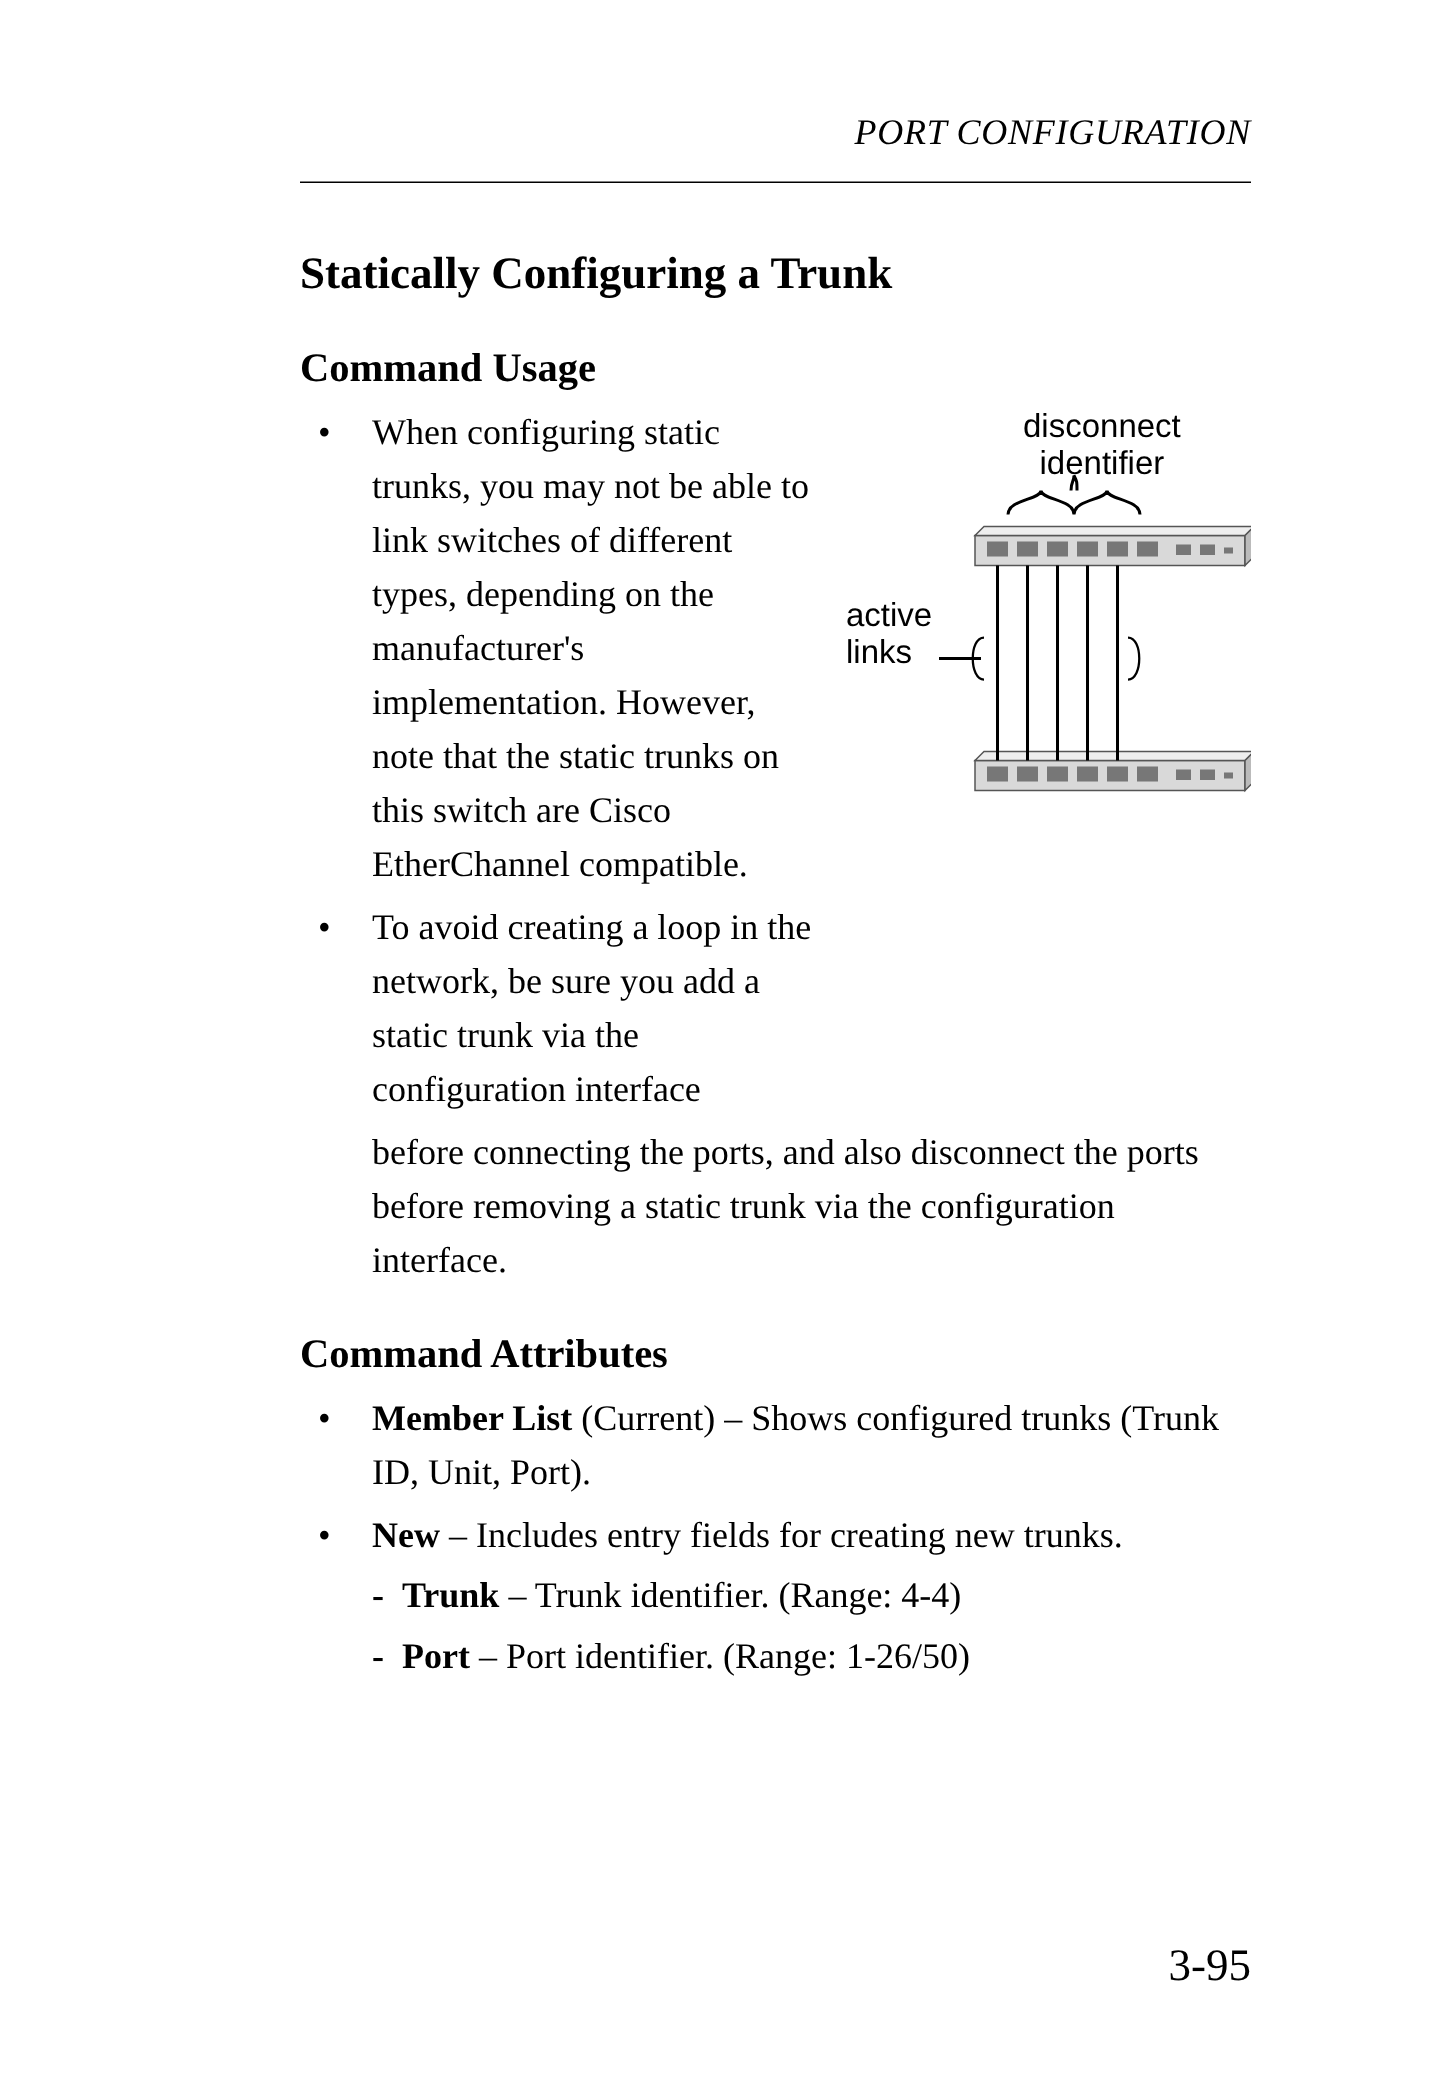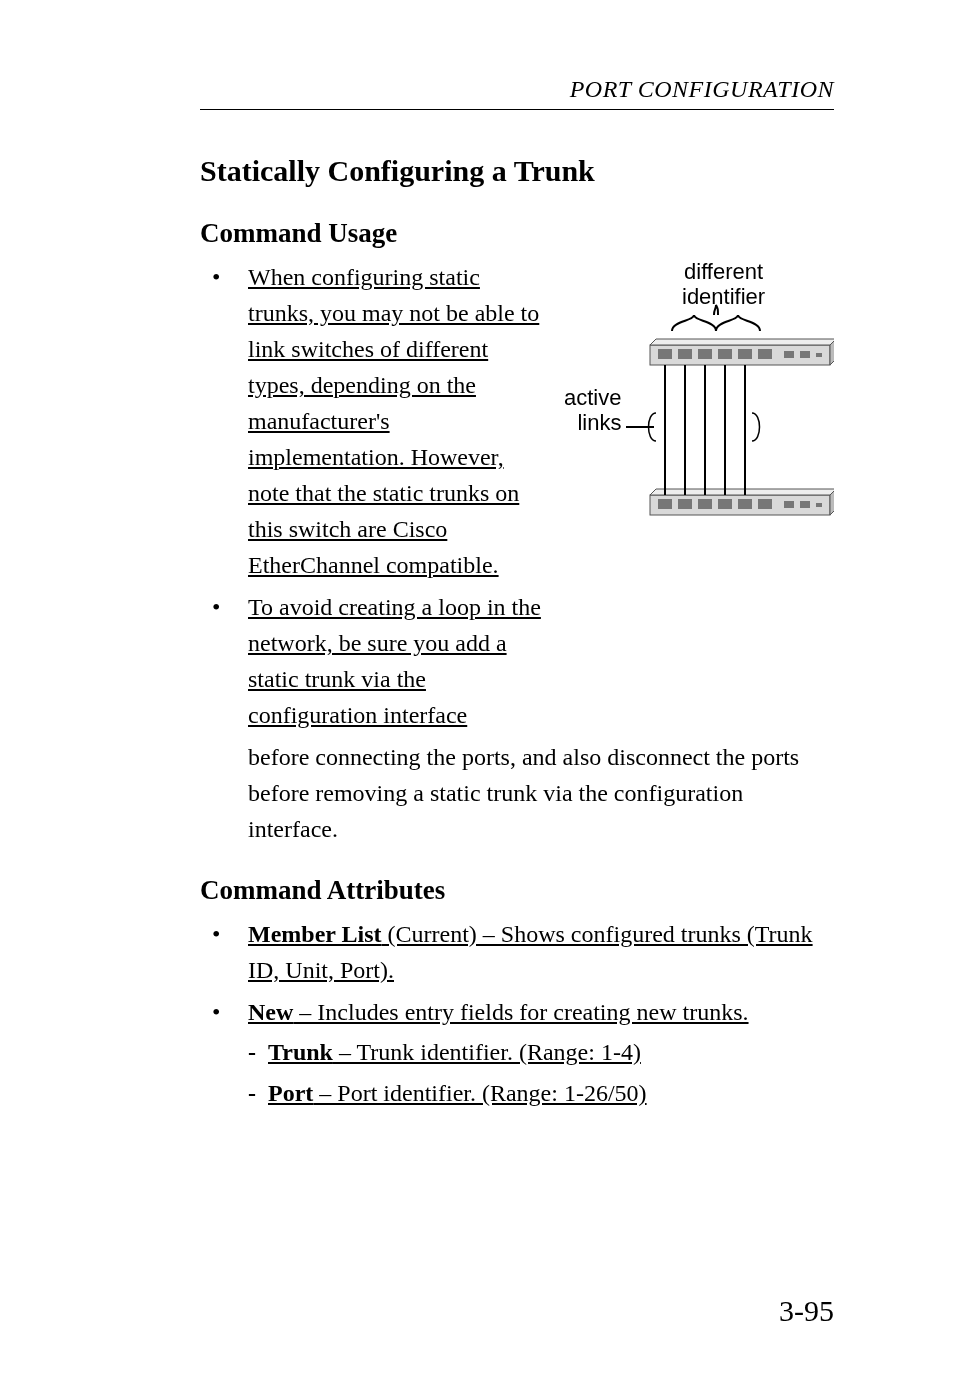--- a/index.html
+++ b/index.html
@@ -17,21 +17,21 @@
   height: 1388px;
   padding: 76px 120px 60px 200px;
   position: relative;
 }
 .running-head {
   text-align: right;
   font-style: italic;
   font-variant: small-caps;
   letter-spacing: 0.5px;
   font-size: 24px;
-  margin-bottom: 6px;
+  margin-bottom: 18px;
 }
 .rule {
   border: none;
   border-top: 1.5px solid #000;
   margin: 0 0 44px 0;
 }
 h2.section {
   font-size: 30px;
   font-weight: bold;
   margin: 0 0 30px 0;
@@ -49,21 +49,20 @@
   flex: 1;
 }
 .cols .figcol {
   width: 270px;
   flex-shrink: 0;
 }
 ul.bullets {
   list-style: none;
   padding: 0;
   margin: 0;
-  text-decoration: underline;
 }
 ul.bullets > li {
   position: relative;
   padding-left: 48px;
   font-size: 24px;
   line-height: 1.5;
   margin-bottom: 6px;
 }
 ul.bullets > li::before {
   content: "•";
@@ -114,21 +113,21 @@
   top: 0;
   left: 118px;
   text-align: center;
   font-size: 22px;
   line-height: 1.15;
 }
 .diagram .label-side {
   position: absolute;
   top: 126px;
   left: 0;
-  text-align: right;
+  text-align: left;
   font-size: 22px;
   line-height: 1.15;
 }
 .diagram svg {
   position: absolute;
   left: 0;
   top: 0;
 }
 </style>
 </head>
@@ -145,21 +144,21 @@
   <div class="cols">
     <div class="textcol">
       <ul class="bullets">
         <li>When configuring static trunks, you may not be able to link switches of different types, depending on the manufacturer's implementation. However, note that the static trunks on this switch are Cisco EtherChannel compatible.</li>
         <li>To avoid creating a loop in the network, be sure you add a static trunk via the configuration interface</li>
       </ul>
     </div>
     <div class="figcol">
       <div class="diagram">
         <div class="label-top">
-          <span>different</span><br>
+          <span>disconnect</span><br>
           <span>identifier</span>
         </div>
         <div class="label-side">
           <span>active</span><br>
           <span>links</span>
         </div>
         <svg width="270" height="280">
 
           <path d="M108 72 C108 62,130 62,130 56 C130 62,152 62,152 72
                    M152 72 C152 62,174 62,174 56 C174 62,196 62,196 72" fill="none" stroke="#000" stroke-width="2"></path>
@@ -214,20 +213,20 @@
 
   <h3 class="subsection">Command Attributes</h3>
 
   <ul class="bullets">
     <li>
       <span class="b">Member List</span><span> (Current) – Shows configured trunks (Trunk ID, Unit, Port).</span>
     </li>
     <li>
       <span class="b">New</span><span> – Includes entry fields for creating new trunks.</span>
       <ul class="sub">
-        <li> <span class="b">Trunk</span><span> – Trunk identifier. (Range: 1-4)</span></li>
+        <li> <span class="b">Trunk</span><span> – Trunk identifier. (Range: 4-4)</span></li>
         <li> <span class="b">Port</span><span> – Port identifier. (Range: 1-26/50)</span></li>
       </ul>
     </li>
   </ul>
 
   <div class="pagenum">3-95</div>
 </div>
 
 </body></html>

